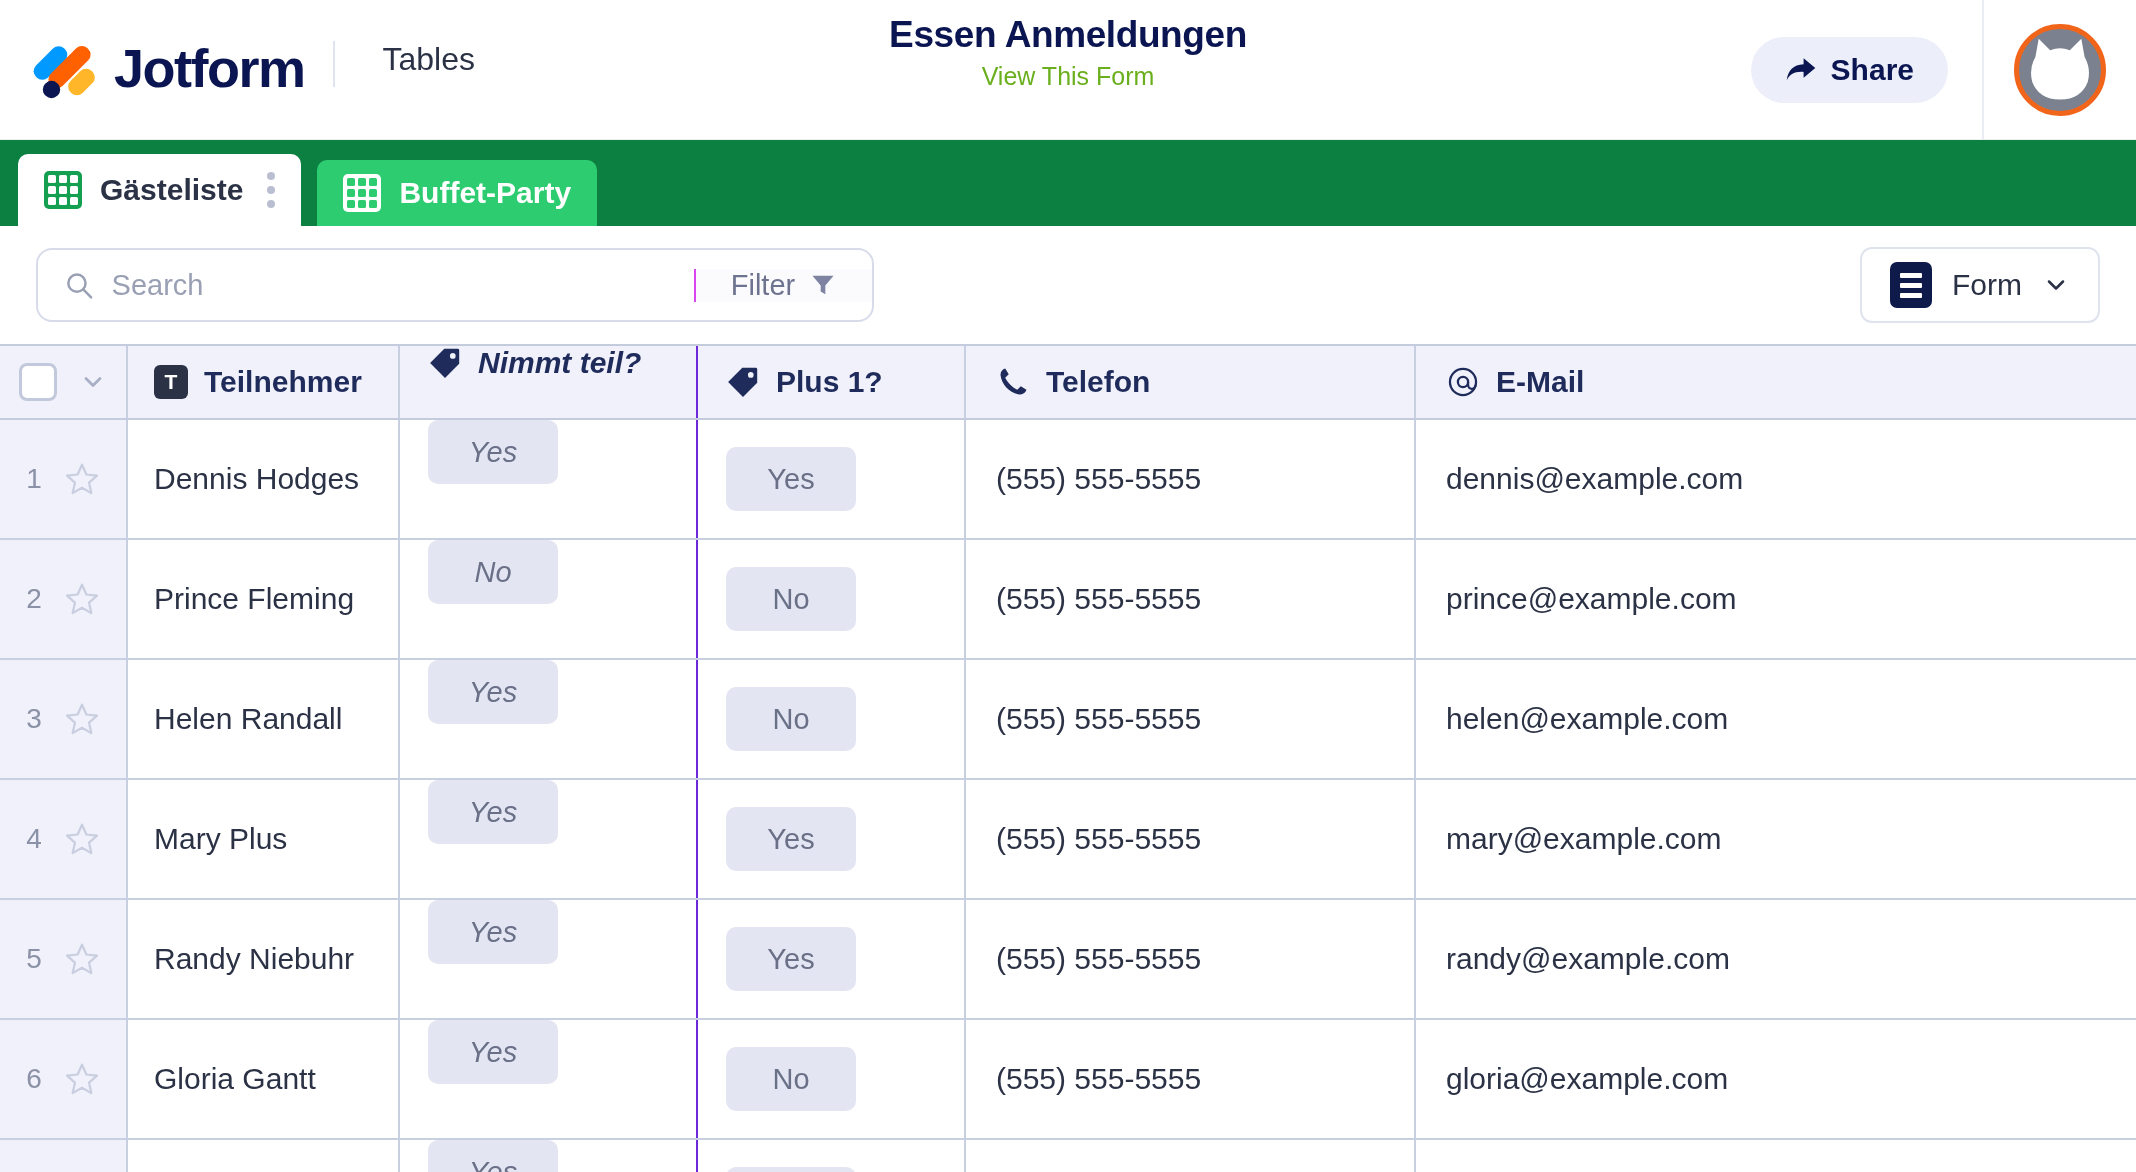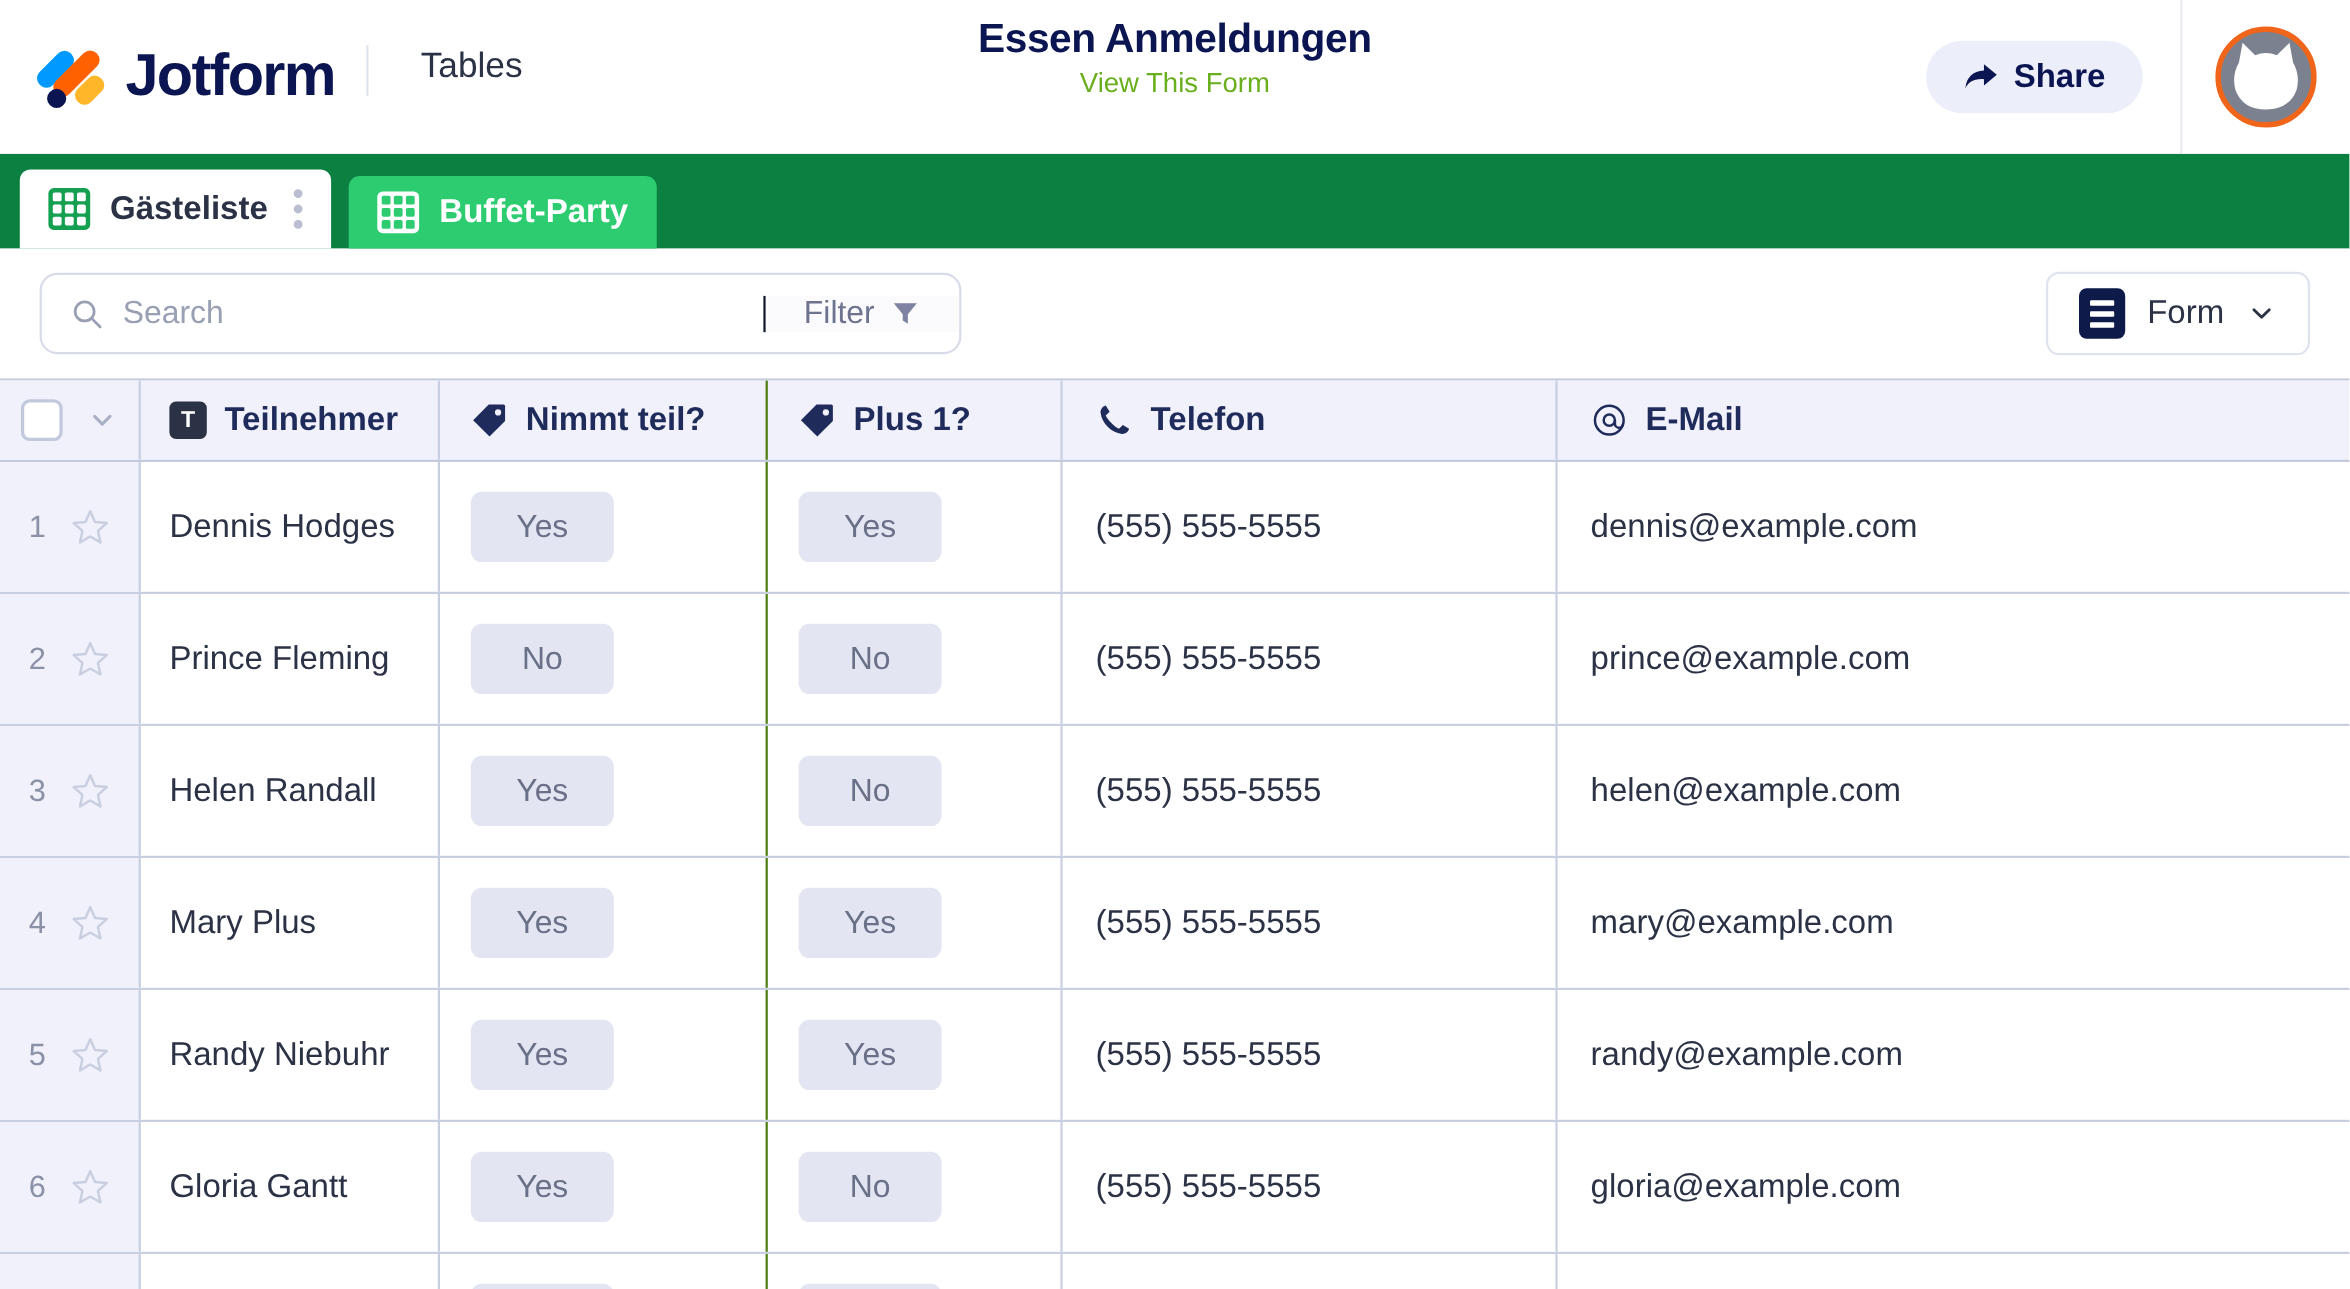--- a/index.html
+++ b/index.html
@@ -103,21 +103,21 @@
   }
   .search-field { display: flex; align-items: center; flex: 1; padding-left: 26px; gap: 18px; cursor: text; }
   .search-input {
     border: none; outline: none; background: transparent;
     font-size: 29px; color: #3c4257; width: 100%;
     font-family: "Liberation Sans", sans-serif;
   }
   .search-input::placeholder { color: #9aa0b4; }
   .filter-btn {
     display: flex; align-items: center; justify-content: center; gap: 14px;
-    width: 178px; border-left: 2px solid #0f172a; background: #fbfbfd;
+    width: 178px; border-left: 2px solid #d946ef; background: #fbfbfd;
     font-size: 29px; color: #6e7490; cursor: pointer;
   }
   .form-btn {
     margin-left: auto;
     display: flex; align-items: center; gap: 20px;
     height: 76px; padding: 0 28px;
     border: 2px solid #dfe3ee; border-radius: 12px; background: #fff;
     cursor: pointer; font-size: 30px; color: #2b3245; font-weight: 400;
   }
   .form-icon {
@@ -127,21 +127,21 @@
   .form-icon i { width: 22px; height: 5px; background: #fff; border-radius: 1px; display:block; }
 
   
   .table { border-top: 2px solid #c3cbdd; }
   .row { display: flex; border-bottom: 2px solid #c7cfe0; }
   .row.head { background: #f0f1fa; height: 74px; border-bottom: 2px solid #c3cbdd; }
   .row.body { height: 120px; background: #ffffff; }
 
   .c-num   { width: 128px; flex: none; background: #f0f1fa; display:flex; align-items:center; justify-content:center; gap: 22px; border-right: 2px solid #c7cfe0;}
   .c-name  { width: 272px; flex: none; border-right: 2px solid #c7cfe0; display:flex; align-items:center; padding-left: 26px; }
-  .c-yn1   { width: 298px; flex: none; border-right: 2px solid #4d7c0f; display:flex; align-items:center; padding-left: 28px; }
+  .c-yn1   { width: 298px; flex: none; border-right: 2px solid #6d28d9; display:flex; align-items:flex-start; padding-left: 28px; font-style: italic; }
   .c-yn2   { width: 268px; flex: none; border-right: 2px solid #c7cfe0; display:flex; align-items:center; padding-left: 28px; }
   .c-tel   { width: 450px; flex: none; border-right: 2px solid #c7cfe0; display:flex; align-items:center; padding-left: 30px; }
   .c-mail  { flex: 1; display:flex; align-items:center; padding-left: 30px; }
 
   .row.head .c-name, .row.head .c-yn1, .row.head .c-yn2,
   .row.head .c-tel,  .row.head .c-mail { gap: 16px; }
 
   .hdr-text { font-size: 30px; font-weight: 700; color: #1f2b5b; }
   .cell-text { font-size: 30px; color: #2b3245; }
   .rownum { font-size: 28px; color: #8b91a6; }

